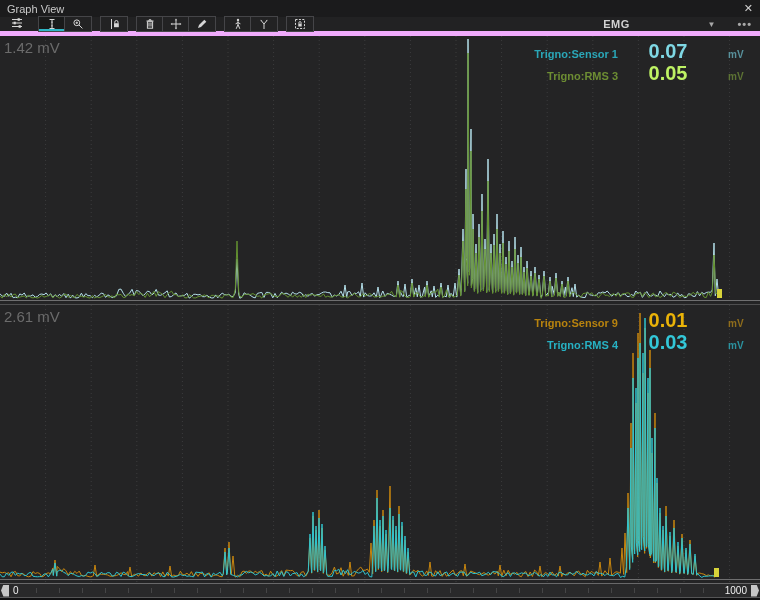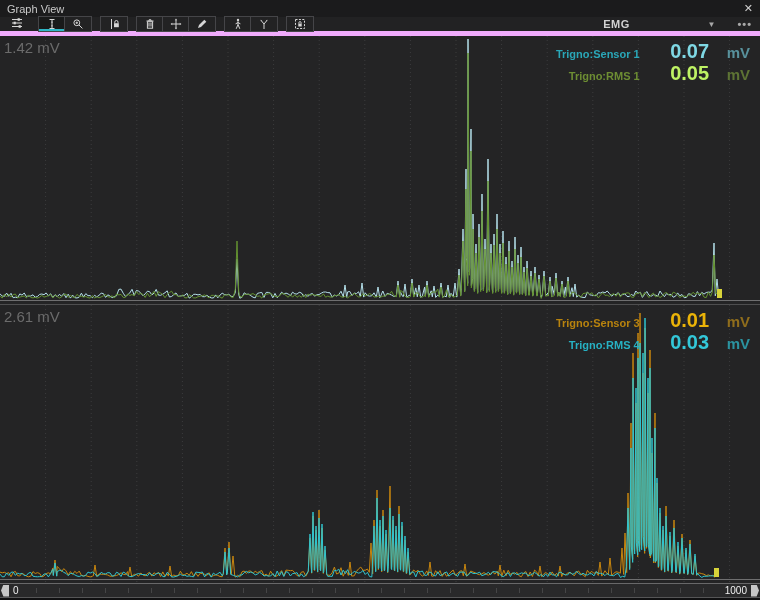--- a/index.html
+++ b/index.html
@@ -26,21 +26,21 @@
   #plot1{height:268px;border-bottom:1px solid #4e4e4f;}
   #plot2{height:278px;}
   .yscale{position:absolute;top:3px;left:4px;font-size:15px;color:#6b6b6b;z-index:3;}
   svg.canvas{position:absolute;left:0;top:0;display:block;}
   .grid{stroke:#3c3c3d;stroke-dasharray:1 3;stroke-width:1;}
   .baseline{stroke:#6f6f70;stroke-width:1;}
   .legend{position:absolute;top:4px;right:10px;display:flex;flex-direction:column;align-items:flex-end;z-index:3;}
   .lrow{display:flex;align-items:baseline;}
   .lname{font-size:11px;font-weight:bold;text-align:right;min-width:150px;}
   .lval{font-size:20px;font-weight:bold;text-align:center;min-width:72px;margin-left:14px;line-height:22px;}
-  .lunit{font-size:15px;font-weight:bold;margin-left:1px;min-width:22px;}
+  .lunit{font-size:10px;font-weight:bold;margin-left:24px;min-width:22px;}
   
   .scrollbar{height:15px;background:#29292a;border-top:1px solid #686869;border-bottom:1px solid #565657;display:flex;align-items:center;position:relative;box-sizing:border-box;padding:0 1px;}
   .ticks{position:absolute;left:14px;right:46px;top:4px;bottom:4px;background:repeating-linear-gradient(90deg,transparent 0,transparent 22px,#454546 22px,#454546 23px);}
   .handleL{width:8px;height:12px;background:#c7c7c7;clip-path:polygon(100% 0,100% 100%,30% 100%,0 50%,30% 0);z-index:1;}
   .handleR{width:8px;height:12px;background:#c7c7c7;clip-path:polygon(0 0,70% 0,100% 50%,70% 100%,0 100%);z-index:1;}
   .slabel{color:#efefef;font-size:10px;padding:0 4px;z-index:1;}
   .sspacer{flex:1;}
   .bottomstrip{height:2px;background:#101011;}
 </style>
 </head>
@@ -163,21 +163,21 @@
         <rect x="717" y="253" width="5" height="9" fill="#d8d43a"></rect>
       </svg>
     <span class="yscale">1.42 mV</span>
     <div class="legend">
       <div class="lrow">
         <span class="lname" style="color: rgb(42, 167, 184);">Trigno:Sensor 1</span>
         <span class="lval" style="color: rgb(127, 216, 228);">0.07</span>
         <span class="lunit" style="color: rgb(88, 145, 156);">mV</span>
       </div>
       <div class="lrow">
-        <span class="lname" style="color: rgb(109, 141, 51);">Trigno:RMS 1</span>
+        <span class="lname" style="color: rgb(109, 141, 51);">Trigno:RMS 3</span>
         <span class="lval" style="color: #bef264;">0.05</span>
         <span class="lunit" style="color: rgb(93, 115, 52);">mV</span>
       </div>
     </div>
   </div>
 
   <div class="plot" id="plot2">
     <svg class="canvas" id="svg-plot2" width="760" height="278" viewBox="0 0 760 278">
         <line x1="45.6" x2="45.6" y1="0" y2="278" class="grid"></line>
         <line x1="91.2" x2="91.2" y1="0" y2="278" class="grid"></line>
@@ -196,21 +196,21 @@
         <line x1="684" x2="684" y1="0" y2="278" class="grid"></line>
         <line x1="729.6" x2="729.6" y1="0" y2="278" class="grid"></line>
         <line x1="0" x2="760" y1="274.5" y2="274.5" class="baseline"></line>
         <polyline points="0.0,267.1 2.2,267.8 4.4,267.3 6.6,268.4 8.8,267.7 11.0,271.8 13.2,267.4 15.4,266.4 17.6,270.7 19.8,271.0 22.0,268.3 24.2,269.5 26.4,271.1 28.6,271.8 30.8,271.1 33.0,266.6 35.2,268.5 37.4,267.7 39.6,268.4 41.8,271.9 44.0,271.0 46.2,268.6 48.4,267.8 50.6,268.9 52.8,263.1 53.3,270.1 55.0,255.0 56.7,270.8 57.2,261.5 59.4,263.6 61.6,266.7 63.8,263.6 66.0,265.8 68.2,269.9 70.4,266.6 72.6,269.4 74.8,266.3 77.0,268.4 79.2,266.1 81.4,270.3 83.6,270.8 85.8,270.6 88.0,271.4 90.2,271.9 92.4,271.2 93.3,270.9 95.0,260.0 96.7,271.4 99.0,268.8 101.2,269.3 103.4,269.3 105.6,269.6 107.8,270.0 110.0,271.2 112.2,271.2 114.4,270.8 116.6,270.5 118.8,269.4 121.0,267.8 123.2,269.3 125.4,269.7 127.6,266.6 128.3,271.2 130.0,262.0 131.7,271.7 134.2,269.3 136.4,269.6 138.6,271.2 140.8,268.0 143.0,270.0 145.2,270.9 147.4,268.5 149.6,267.3 151.8,271.1 154.0,267.7 156.2,269.5 158.4,267.2 160.6,271.5 162.8,266.9 165.0,271.3 167.2,268.7 168.3,271.1 170.0,261.0 171.7,271.6 173.8,270.0 176.0,271.0 178.2,270.6 180.4,266.2 182.6,269.8 184.8,269.7 187.0,268.1 189.2,270.3 191.4,266.6 193.6,271.0 195.8,268.1 198.0,271.4 200.2,268.2 202.4,268.7 204.6,269.3 206.8,270.5 209.0,267.7 211.2,271.7 213.4,270.7 215.6,269.9 217.8,270.4 220.0,271.5 222.2,271.7 223.3,268.2 225.0,243.0 226.7,269.4 227.3,267.2 229.0,237.0 230.7,268.7 231.3,269.5 233.0,251.0 234.7,270.4 235.4,272.1 237.6,270.3 239.8,271.9 242.0,266.8 244.2,266.0 246.4,268.5 248.6,266.0 250.8,266.1 253.0,268.4 255.2,266.3 257.4,267.7 259.6,266.5 261.8,265.6 264.0,270.6 266.2,269.0 268.4,271.3 270.6,266.2 272.8,269.7 275.0,271.3 277.2,270.9 279.4,268.4 281.6,265.6 283.8,271.0 286.0,265.1 288.2,265.3 290.4,265.7 292.6,265.4 294.8,267.9 297.0,270.6 299.2,270.9 301.4,267.1 303.6,266.7 305.8,271.2 308.3,266.6 310.0,233.0 311.3,263.1 311.7,268.2 313.0,211.0 314.3,265.3 314.7,265.6 316.0,225.0 317.3,262.1 317.7,267.2 319.0,205.0 320.3,265.0 320.7,264.8 322.0,223.0 323.3,268.5 323.7,267.0 325.0,245.0 326.7,269.6 327.8,270.1 330.0,270.3 332.2,267.6 334.4,262.1 336.6,269.0 338.8,268.1 341.0,262.7 343.2,271.2 345.4,266.1 347.6,267.9 348.3,270.4 350.0,257.0 351.7,271.1 354.2,270.8 356.4,266.6 358.6,263.8 360.8,262.1 363.0,265.3 365.2,265.3 367.4,264.0 369.3,267.4 371.0,238.0 372.3,263.7 372.7,268.8 374.0,215.0 375.3,258.9 375.7,266.0 377.0,185.0 378.3,264.7 378.7,262.4 380.0,221.0 381.3,262.1 381.7,266.8 383.0,205.0 384.3,266.0 384.7,264.8 386.0,229.0 387.7,267.7 388.3,258.3 390.0,181.0 391.3,263.7 391.7,262.0 393.0,215.0 394.3,265.3 394.7,266.0 396.0,225.0 397.3,261.5 397.7,267.2 399.0,201.0 400.3,264.7 400.7,264.4 402.0,221.0 403.3,266.9 403.7,266.8 405.0,235.0 406.3,268.8 406.7,268.4 408.0,247.0 409.7,269.9 411.4,268.7 413.6,265.0 415.8,266.9 418.0,265.3 420.2,269.1 422.4,271.1 424.6,269.4 426.8,265.9 428.3,270.4 430.0,257.0 431.7,271.1 433.4,271.2 435.6,265.7 437.8,268.9 440.0,265.6 442.2,271.4 444.4,267.4 446.6,271.3 448.8,269.4 451.0,266.9 453.2,265.1 455.4,270.4 457.6,268.4 459.8,266.1 462.0,265.8 463.3,270.8 465.0,259.0 466.7,271.3 468.6,269.0 470.8,266.0 473.0,267.0 475.2,267.7 477.4,269.1 479.6,269.7 481.8,268.8 484.0,267.6 486.2,269.2 488.4,270.2 490.6,268.8 492.8,267.2 495.0,269.1 497.2,266.1 498.3,270.9 500.0,260.0 501.7,271.4 503.8,265.2 506.0,270.8 508.2,265.3 510.4,269.4 512.6,268.1 514.8,269.2 517.0,267.4 519.2,270.9 521.4,271.7 523.6,268.1 525.8,266.5 528.0,271.6 530.2,267.0 532.4,271.5 534.6,265.1 536.8,267.1 538.3,271.1 540.0,261.0 541.7,271.6 543.4,269.3 545.6,267.4 547.8,269.0 550.0,270.3 552.2,266.9 554.4,270.6 556.6,268.3 558.3,271.1 560.0,261.0 561.7,271.6 563.2,268.2 565.4,270.4 567.6,267.9 569.8,267.8 572.0,268.6 574.2,270.9 576.4,267.4 578.6,266.0 580.8,269.1 583.0,269.8 585.2,271.7 587.4,265.4 589.6,268.2 591.8,266.3 594.0,268.5 596.2,266.7 598.3,270.4 600.0,257.0 601.7,271.1 602.8,269.6 605.0,265.7 607.2,268.8 608.3,269.8 610.0,253.0 611.7,270.6 613.8,268.3 616.0,266.8 618.2,267.2 620.3,268.2 622.0,243.0 623.3,265.8 623.7,269.4 625.0,228.0 626.3,259.4 626.7,267.6 628.0,188.0 629.3,248.2 629.7,262.8 631.0,118.0 631.3,237.0 632.7,254.4 633.0,48.0 634.3,245.0 634.7,246.0 636.0,98.0 636.3,233.8 637.7,252.0 638.0,28.0 638.3,230.6 639.7,243.6 640.0,8.0 641.3,240.2 641.7,241.2 643.0,68.0 643.3,233.0 644.7,248.4 645.0,23.0 646.3,243.4 646.7,243.0 648.0,88.0 648.3,236.5 649.7,250.8 650.0,45.0 650.3,253.0 651.7,245.6 652.0,148.0 653.3,246.6 653.7,258.0 655.0,108.0 655.3,257.8 656.7,253.2 657.0,178.0 658.3,262.6 658.7,261.6 660.0,208.0 661.3,265.3 661.7,265.2 663.0,225.0 664.3,261.5 664.7,267.2 666.0,201.0 667.7,264.4 668.3,266.3 670.0,231.0 671.7,268.0 672.3,263.7 674.0,215.0 675.7,266.0 676.3,267.9 678.0,241.0 679.7,269.2 680.3,266.0 682.0,229.0 683.7,267.7 684.3,268.5 686.0,245.0 687.7,269.6 688.3,266.9 690.0,235.0 691.7,268.4 693.3,269.5 695.0,251.0 696.7,270.4 697.4,268.3 699.6,268.0 701.8,268.7 704.0,269.2 706.2,270.6 708.4,269.9 710.6,270.9 712.8,270.3 715.0,272.2 717.2,269.8" fill="none" stroke="#c8860e" stroke-width="1" stroke-linejoin="round"></polyline>
         <polyline points="0.0,269.1 2.2,271.8 4.4,271.7 6.6,268.0 8.8,270.4 11.0,267.3 13.2,267.0 15.4,270.4 17.6,268.0 19.8,269.0 22.0,268.3 24.2,270.6 26.4,270.5 28.6,268.0 30.8,267.4 33.0,271.2 35.2,271.6 37.4,271.8 39.6,271.6 41.8,271.5 44.0,269.0 46.2,268.9 48.4,271.9 50.6,268.5 52.8,264.2 53.3,270.6 55.0,258.0 56.7,271.2 57.2,266.6 59.4,265.4 61.6,265.4 63.8,267.4 66.0,268.4 68.2,270.7 70.4,268.5 72.6,268.5 74.8,269.9 77.0,271.0 79.2,271.5 81.4,270.6 83.6,271.2 85.8,270.2 88.0,267.1 90.2,268.0 92.4,267.0 94.6,268.4 96.8,271.3 99.0,270.5 101.2,267.3 103.4,268.7 105.6,268.9 107.8,267.6 110.0,267.9 112.2,271.1 114.4,270.6 116.6,267.2 118.8,268.4 121.0,271.5 123.2,267.1 125.4,268.1 127.6,270.3 129.8,271.6 132.0,271.4 134.2,270.7 136.4,269.3 138.6,268.5 140.8,269.3 143.0,269.6 145.2,269.6 147.4,270.9 149.6,268.0 151.8,269.7 154.0,270.7 156.2,268.6 158.4,268.1 160.6,268.7 162.8,271.6 165.0,271.6 167.2,267.3 169.4,269.2 171.6,271.9 173.8,272.0 176.0,271.3 178.2,270.6 180.4,269.3 182.6,270.6 184.8,270.2 187.0,271.3 189.2,270.9 191.4,271.4 193.6,271.8 195.8,267.1 198.0,267.4 200.2,267.5 202.4,267.0 204.6,271.9 206.8,268.6 209.0,269.0 211.2,272.1 213.4,268.1 215.6,269.8 217.8,268.7 220.0,267.2 222.2,270.8 223.3,268.8 225.0,247.0 226.7,269.9 227.3,268.2 229.0,243.0 230.7,269.4 233.2,270.3 235.4,271.1 237.6,271.8 239.8,270.0 242.0,270.0 244.2,267.6 246.4,266.4 248.6,267.8 250.8,267.0 253.0,267.9 255.2,269.9 257.4,269.1 259.6,267.3 261.8,268.8 264.0,271.0 266.2,270.5 268.4,271.0 270.6,271.0 272.8,268.6 275.0,271.7 277.2,266.0 279.4,270.9 281.6,266.6 283.8,271.5 286.0,266.7 288.2,267.4 290.4,271.0 292.6,268.5 294.8,268.4 297.0,267.6 299.2,271.6 301.4,268.9 303.6,271.8 305.8,270.3 308.3,266.0 310.0,229.0 311.3,262.4 311.7,267.7 313.0,207.0 314.3,264.7 314.7,265.1 316.0,221.0 317.3,263.4 317.7,266.8 319.0,213.0 320.3,264.4 320.7,265.8 322.0,219.0 323.3,267.9 323.7,266.5 325.0,241.0 326.7,269.2 327.8,271.4 330.0,271.2 332.2,271.4 334.4,265.2 336.6,265.8 338.8,264.2 341.0,270.0 343.2,265.2 345.4,268.6 347.6,264.7 349.8,269.8 352.0,268.6 354.2,266.3 356.4,267.3 358.6,268.1 360.8,267.5 363.0,265.5 365.2,269.5 367.4,267.3 369.6,271.5 371.8,272.0 372.3,264.7 374.0,221.0 375.3,260.2 375.7,266.8 377.0,193.0 378.3,263.7 378.7,263.4 380.0,215.0 381.3,263.1 381.7,266.0 383.0,211.0 384.3,265.3 384.7,265.6 386.0,225.0 387.7,267.2 388.3,261.8 390.0,203.0 391.3,263.1 391.7,264.6 393.0,211.0 394.3,264.7 394.7,265.6 396.0,221.0 397.3,262.8 397.7,266.8 399.0,209.0 400.3,264.0 400.7,265.3 402.0,217.0 403.3,266.3 403.7,266.3 405.0,231.0 406.3,268.2 406.7,268.0 408.0,243.0 409.7,269.4 411.4,267.1 413.6,267.0 415.8,271.9 418.0,266.2 420.2,266.8 422.4,266.0 424.6,270.3 426.8,270.3 429.0,267.2 431.2,267.4 433.4,270.3 435.6,271.0 437.8,266.8 440.0,270.5 442.2,269.8 444.4,268.1 446.6,266.9 448.8,271.2 451.0,269.4 453.2,268.2 455.4,269.8 457.6,271.3 459.8,267.2 462.0,267.1 464.2,267.1 466.4,270.8 468.6,269.7 470.8,267.2 473.0,268.4 475.2,268.5 477.4,268.2 479.6,267.2 481.8,270.7 484.0,269.9 486.2,268.9 488.4,267.3 490.6,269.7 492.8,266.6 495.0,266.8 497.2,267.2 499.4,268.5 501.6,271.1 503.8,271.7 506.0,269.0 508.2,267.7 510.4,271.5 512.6,268.0 514.8,267.9 517.0,269.6 519.2,269.0 521.4,267.9 523.6,268.4 525.8,268.0 528.0,270.5 530.2,270.1 532.4,268.9 534.6,267.5 536.8,268.9 539.0,271.2 541.2,269.4 543.4,271.9 545.6,268.8 547.8,271.5 550.0,267.1 552.2,270.0 554.4,269.8 556.6,271.8 558.8,267.6 561.0,267.2 563.2,269.1 565.4,269.7 567.6,270.0 569.8,267.0 572.0,269.3 574.2,268.7 576.4,266.2 578.6,268.5 580.8,269.8 583.0,268.2 585.2,269.7 587.4,270.0 589.6,268.7 591.8,268.8 594.0,270.9 596.2,266.6 598.4,268.3 600.6,268.3 602.8,268.9 605.0,270.6 607.2,268.4 609.4,270.2 611.6,270.4 613.8,270.8 616.0,269.0 618.2,268.5 620.4,272.4 622.6,271.3 624.8,272.0 626.3,261.8 628.0,203.0 629.3,252.2 629.7,264.6 631.0,143.0 631.3,241.0 632.7,257.4 633.0,73.0 634.3,242.6 634.7,249.0 636.0,83.0 636.3,237.8 637.7,250.2 638.0,53.0 638.3,235.4 639.7,246.6 640.0,38.0 641.3,237.0 641.7,244.8 643.0,48.0 643.3,231.4 644.7,246.0 645.0,13.0 646.3,241.0 646.7,241.8 648.0,73.0 648.3,239.4 649.7,249.0 650.0,63.0 650.3,250.6 651.7,247.8 652.0,133.0 653.3,249.0 653.7,256.2 655.0,123.0 655.3,257.0 656.7,255.0 657.0,173.0 658.3,261.8 658.7,261.0 660.0,203.0 661.3,264.7 661.7,264.6 663.0,221.0 664.3,263.1 664.7,266.8 666.0,211.0 667.7,265.6 668.3,265.6 670.0,227.0 671.7,267.5 672.3,265.0 674.0,223.0 675.7,267.0 676.3,267.2 678.0,237.0 679.7,268.7 680.3,266.6 682.0,233.0 683.7,268.2 684.3,268.2 686.0,243.0 687.7,269.4 688.3,267.6 690.0,239.0 691.7,268.9 693.3,269.2 695.0,249.0 696.7,270.1 697.4,268.4 699.6,270.8 701.8,272.4 704.0,271.2 706.2,271.3 708.4,271.1 710.6,270.7 712.8,270.9 715.0,270.9 717.2,271.3" fill="none" stroke="#2fc4cf" stroke-width="1" stroke-linejoin="round"></polyline>
         <rect x="714" y="263" width="5" height="9" fill="#d8d43a"></rect>
       </svg>
     <span class="yscale">2.61 mV</span>
     <div class="legend">
       <div class="lrow">
-        <span class="lname" style="color: rgb(184, 131, 14);">Trigno:Sensor 3</span>
+        <span class="lname" style="color: rgb(184, 131, 14);">Trigno:Sensor 9</span>
         <span class="lval" style="color: #eab308;">0.01</span>
         <span class="lunit" style="color: rgb(143, 109, 28);">mV</span>
       </div>
       <div class="lrow">
         <span class="lname" style="color: rgb(39, 177, 195);">Trigno:RMS 4</span>
         <span class="lval" style="color: rgb(51, 199, 216);">0.03</span>
         <span class="lunit" style="color: rgb(43, 147, 160);">mV</span>
       </div>
     </div>
   </div>

